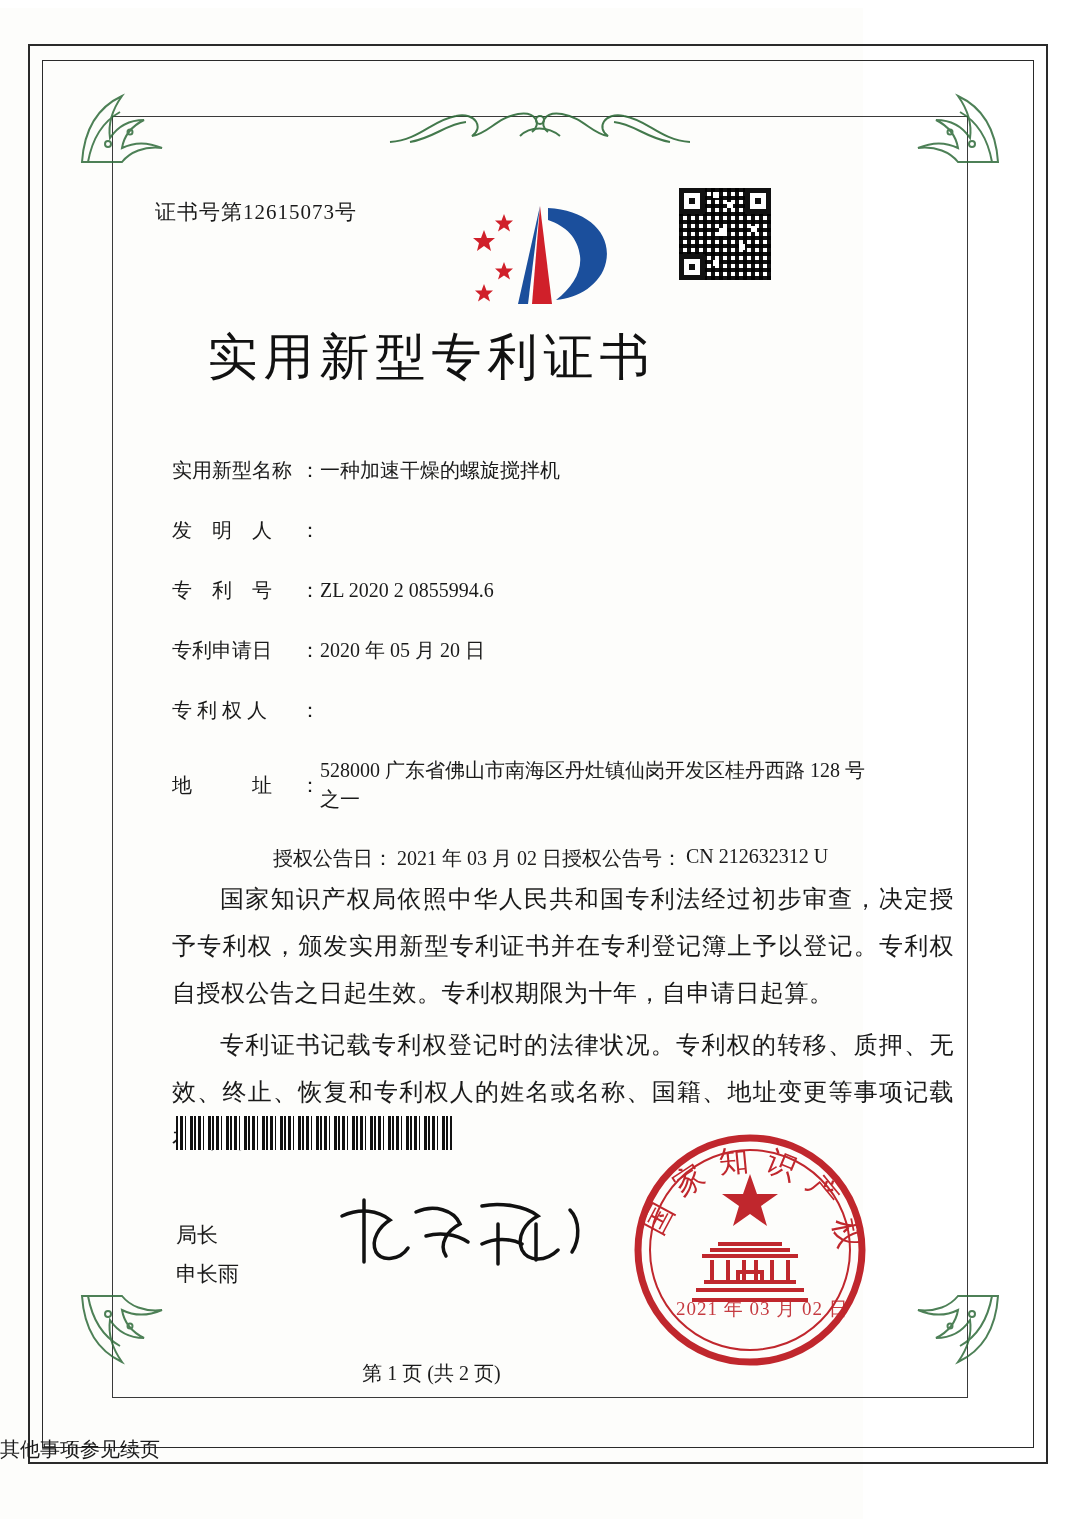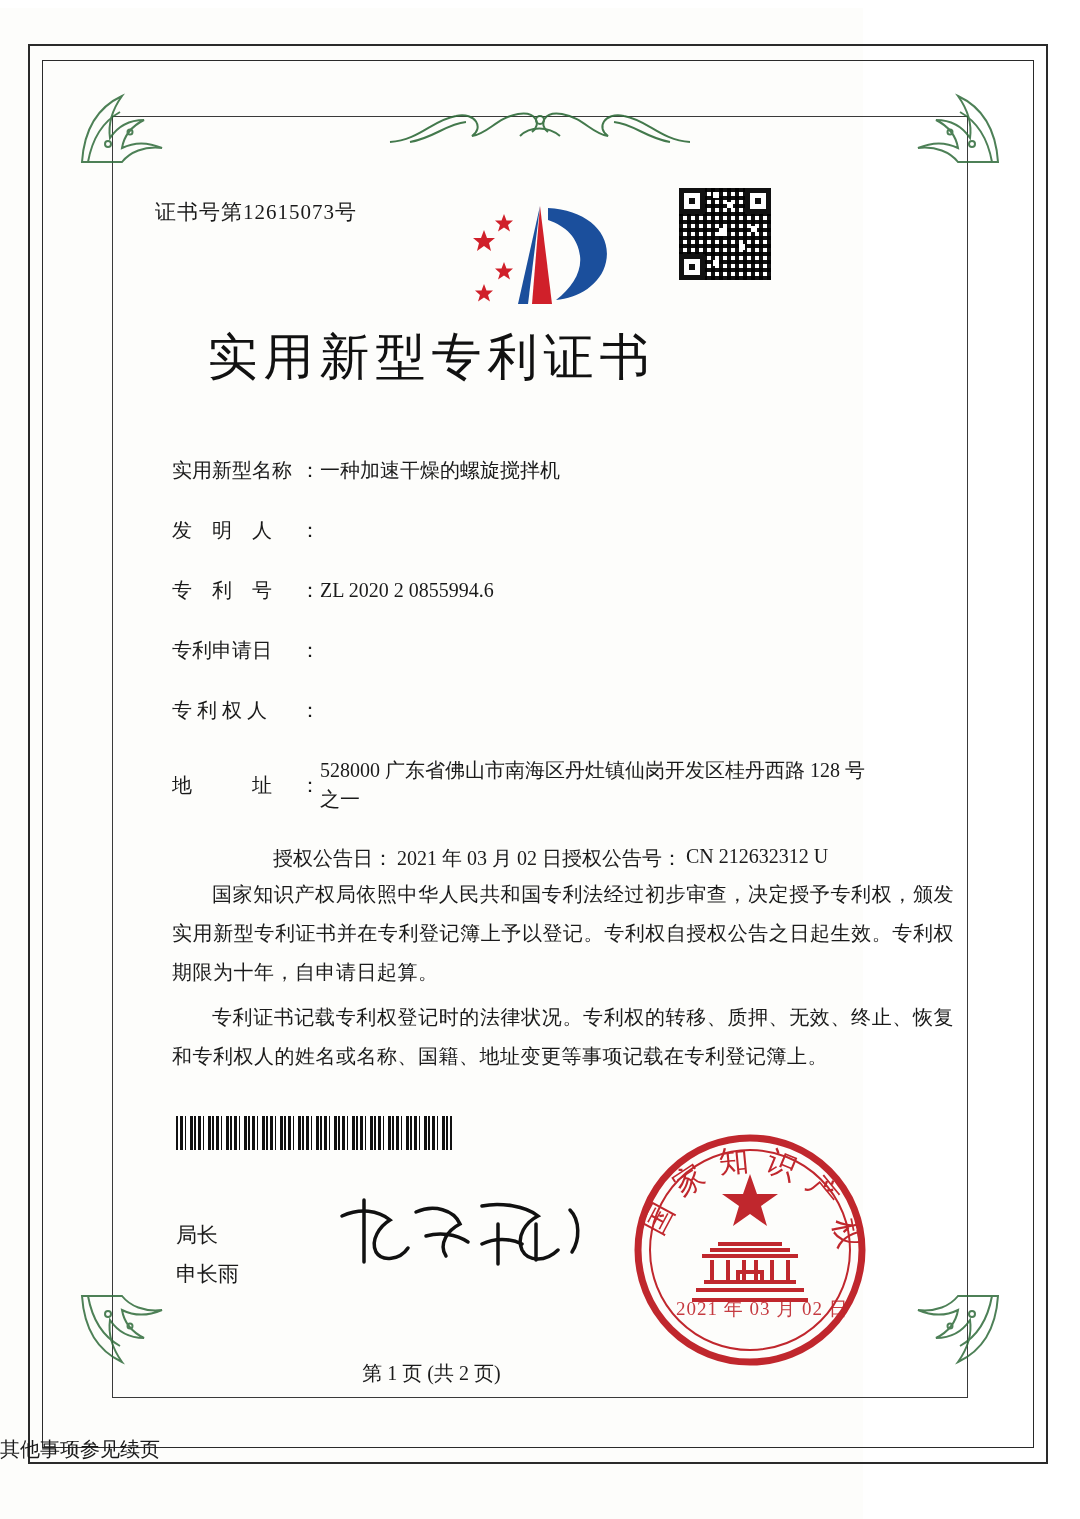--- a/index.html
+++ b/index.html
@@ -161,24 +161,24 @@
   }
   .two-col .col.left { width: 390px; }
   .two-col .lbl { white-space: nowrap; }
   .two-col .val { margin-left: 4px; }
 
   
   .paras {
     position: absolute;
     left: 172px; top: 868px;
     width: 782px;
-    font-size: 20px;
+    font-size: 24px;
     line-height: 1.95;
     letter-spacing: 0.5px;
-    font-family: Liberation Mono, monospace;
+    font-family: Liberation Sans, sans-serif;
   }
   .paras p {
     margin: 0 0 6px 0;
     text-indent: 2em;
     text-align: justify;
   }
 
   
   .barcode {
     position: absolute;
@@ -334,20 +334,21 @@
 
     <div class="field-row">
       <span class="field-label">专　利　号</span>
       <span>：</span>
       <span class="field-value">ZL 2020 2 0855994.6</span>
     </div>
 
     <div class="field-row">
       <span class="field-label">专利申请日</span>
       <span>：</span>
+      <span class="field-value">2020 年 05 月 20 日</span>
     </div>
 
     <div class="field-row">
       <span class="field-label">专 利 权 人</span>
       <span>：</span>
     </div>
 
     <div class="field-row">
       <span class="field-label">地　　　址</span>
       <span>：</span>

